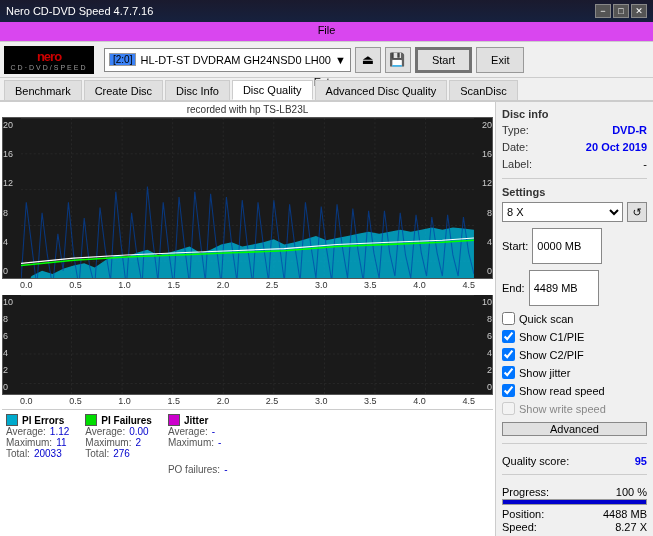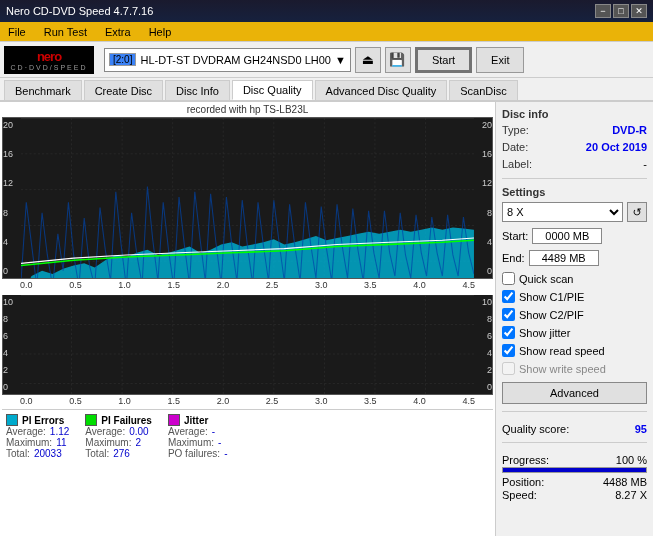--- a/index.html
+++ b/index.html
@@ -29,27 +29,28 @@
       background: #555;
       border: 1px solid #888;
       color: white;
       font-size: 9px;
       cursor: pointer;
       display: flex; align-items: center; justify-content: center;
     }
 
     
     .menubar {
-      background: #eab308;
+      background: #d946ef;
       border-bottom: 1px solid #ccc;
       height: 20px;
       display: flex;
       align-items: center;
       padding: 0 4px;
       gap: 10px;
+      flex-direction: column;
     }
     .menubar-item {
       font-size: 11px;
       cursor: pointer;
       padding: 2px 4px;
     }
 
     
     .toolbar {
       background: #f0f0f0;
@@ -301,22 +302,22 @@
       background: #e0e0e0;
       border: 1px solid #888;
       display: flex; align-items: center; justify-content: center;
       cursor: pointer;
       font-size: 11px;
     }
 
     .input-field {
       border: 1px solid #888;
       background: white;
-      height: 16px;
-      padding: 1px 12px;
+      height: 36px;
+      padding: 1px 4px;
       font-size: 11px;
       width: 70px;
     }
 
     .checkbox-row {
       display: flex;
       align-items: center;
       gap: 4px;
       font-size: 11px;
       margin-bottom: 1px;
@@ -611,21 +612,21 @@
           <span>Jitter</span>
         </div>
         <div class="legend-row">
           <span class="legend-label">Average:</span>
           <span class="legend-value">-</span>
         </div>
         <div class="legend-row">
           <span class="legend-label">Maximum:</span>
           <span class="legend-value">-</span>
         </div>
-        <div class="legend-row" style="margin-top:0;justify-content:flex-end;">
+        <div class="legend-row" style="margin-top:16px;justify-content:flex-end;">
           <span class="legend-label">PO failures:</span>
           <span class="legend-value">-</span>
         </div>
       </div>
     </div>
   </div>
 
   <div class="right-panel">
 
     <div class="section-title">Disc info</div>

